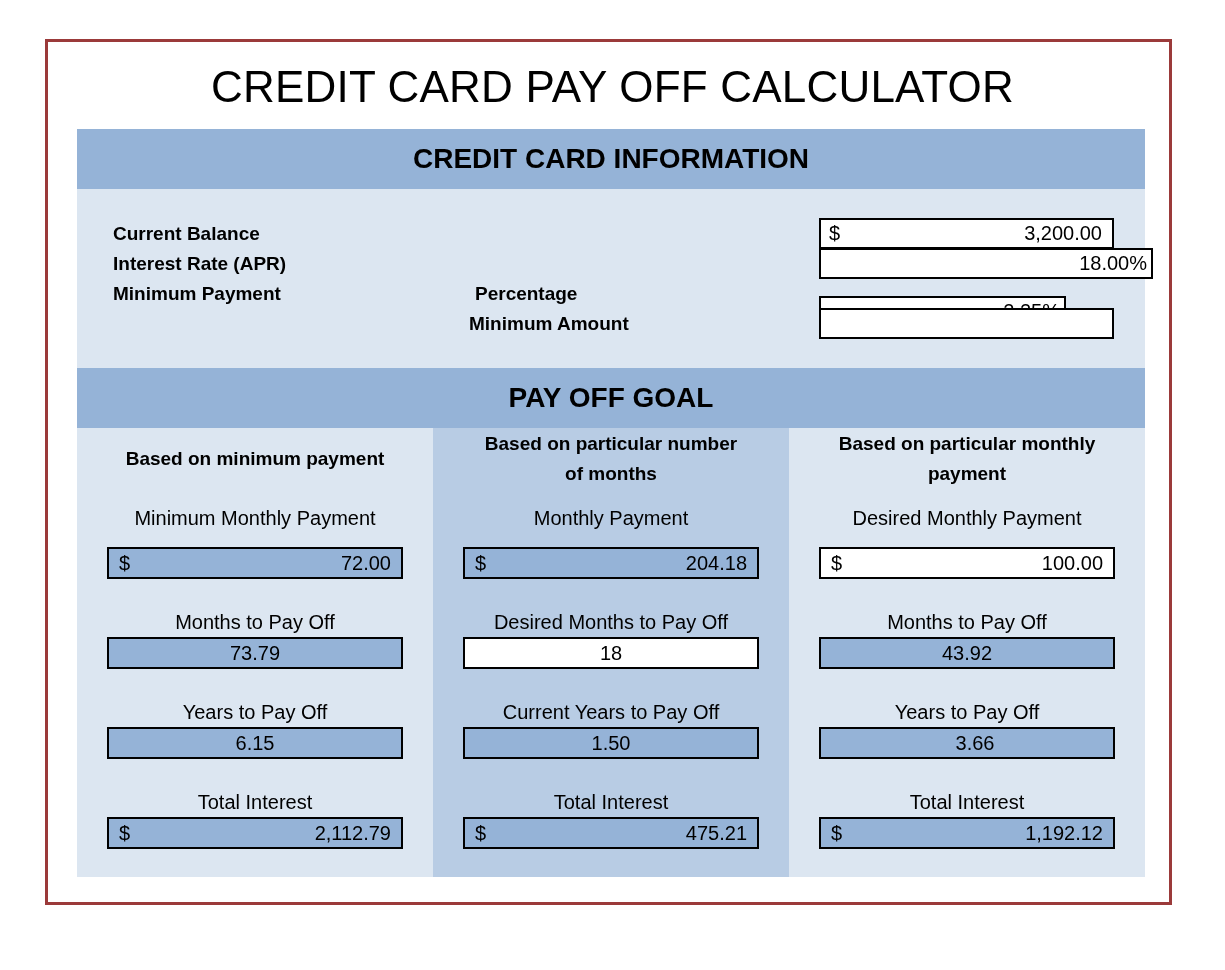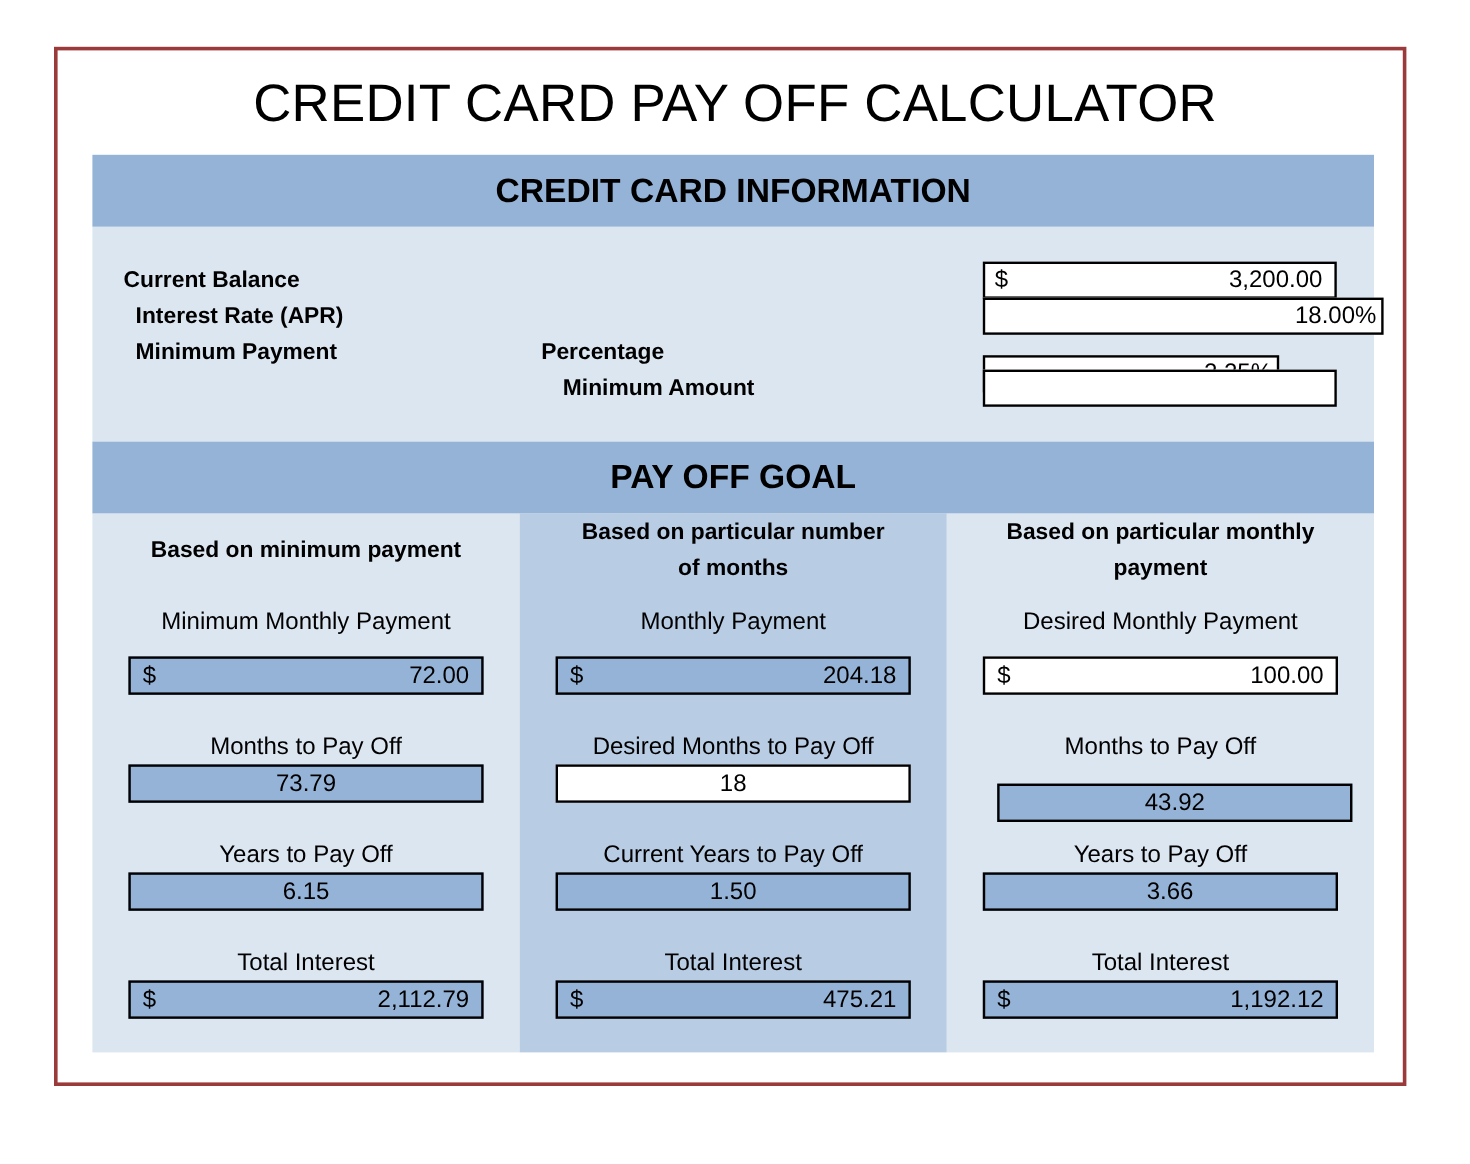--- a/index.html
+++ b/index.html
@@ -27,24 +27,24 @@
 </head>
 <body>
 
 <div class="frame"></div>
 
 <div class="title">CREDIT CARD PAY OFF CALCULATOR</div>
 
 <div class="band" style="top:129px;">CREDIT CARD INFORMATION</div>
 <div class="info-area"></div>
 
-<div class="lbl" style="left:103px; top:223px;">Current Balance</div>
+<div class="lbl" style="left:113px; top:223px;">Current Balance</div>
 <div class="lbl" style="left:113px; top:253px;">Interest Rate (APR)</div>
 <div class="lbl" style="left:113px; top:283px;">Minimum Payment</div>
-<div class="lbl" style="left:451px; top:283px;">Percentage</div>
+<div class="lbl" style="left:475px; top:283px;">Percentage</div>
 <div class="lbl" style="left:469px; top:313px;">Minimum Amount</div>
 
 <div class="cell" style="left:819px; top:218px; width:295px;">
   <span class="cur">$</span>
   <span class="val">3,200.00</span>
 </div>
 <div class="cell" style="left:819px; top:248px; width:334px;">
   <span class="val" style="right:4px;">18.00%</span>
 </div>
 <div class="cell" style="left:819px; top:296px; width:247px;">
@@ -103,21 +103,21 @@
 
 <div class="col c3">
   <div class="col-head" style="top:31px;">payment</div>
   <div class="col-head" style="top:1px;">Based on particular monthly</div>
   <div class="field-lbl" style="top:79px;">Desired Monthly Payment</div>
   <div class="box white" style="top:119px;">
     <span class="cur">$</span>
     <span class="val">100.00</span>
   </div>
   <div class="field-lbl" style="top:183px;">Months to Pay Off</div>
-  <div class="box" style="top:225px;margin-left:12px;">
+  <div class="box" style="top:209px;">
     <span class="center">43.92</span>
   </div>
   <div class="field-lbl" style="top:273px;">Years to Pay Off</div>
   <div class="box" style="top:299px;padding-left:16px;">
     <span class="center">3.66</span>
   </div>
   <div class="field-lbl" style="top:363px;">Total Interest</div>
   <div class="box" style="top:389px;">
     <span class="cur">$</span>
     <span class="val">1,192.12</span>

